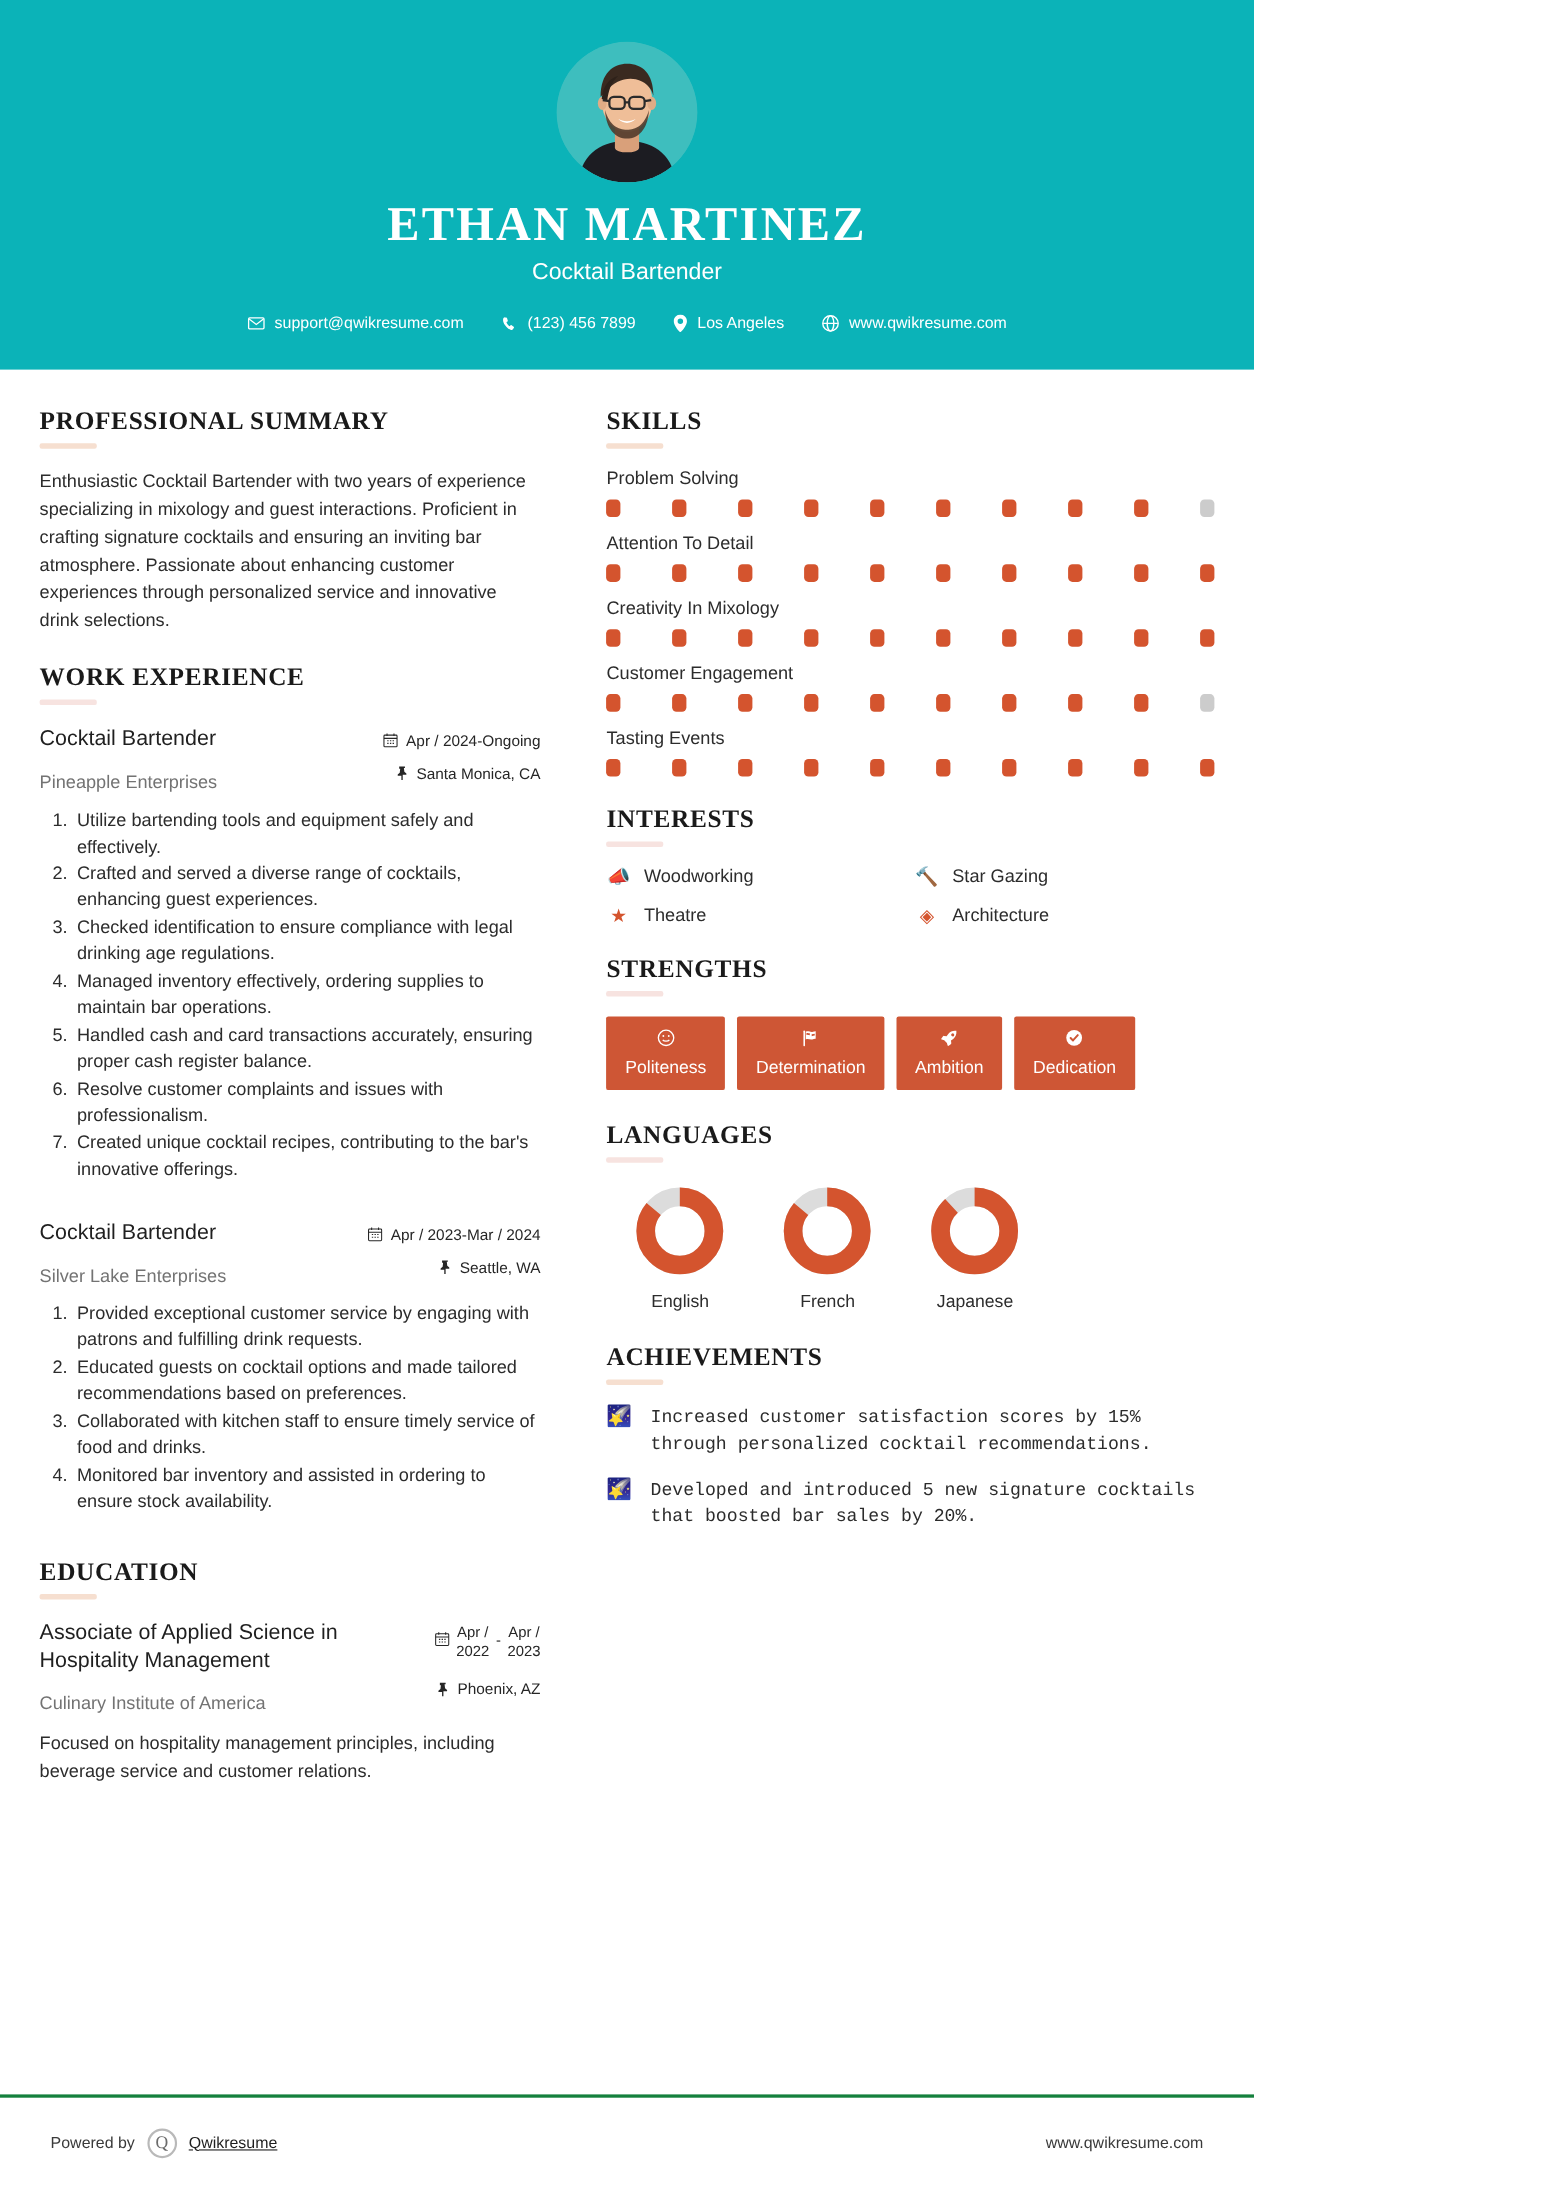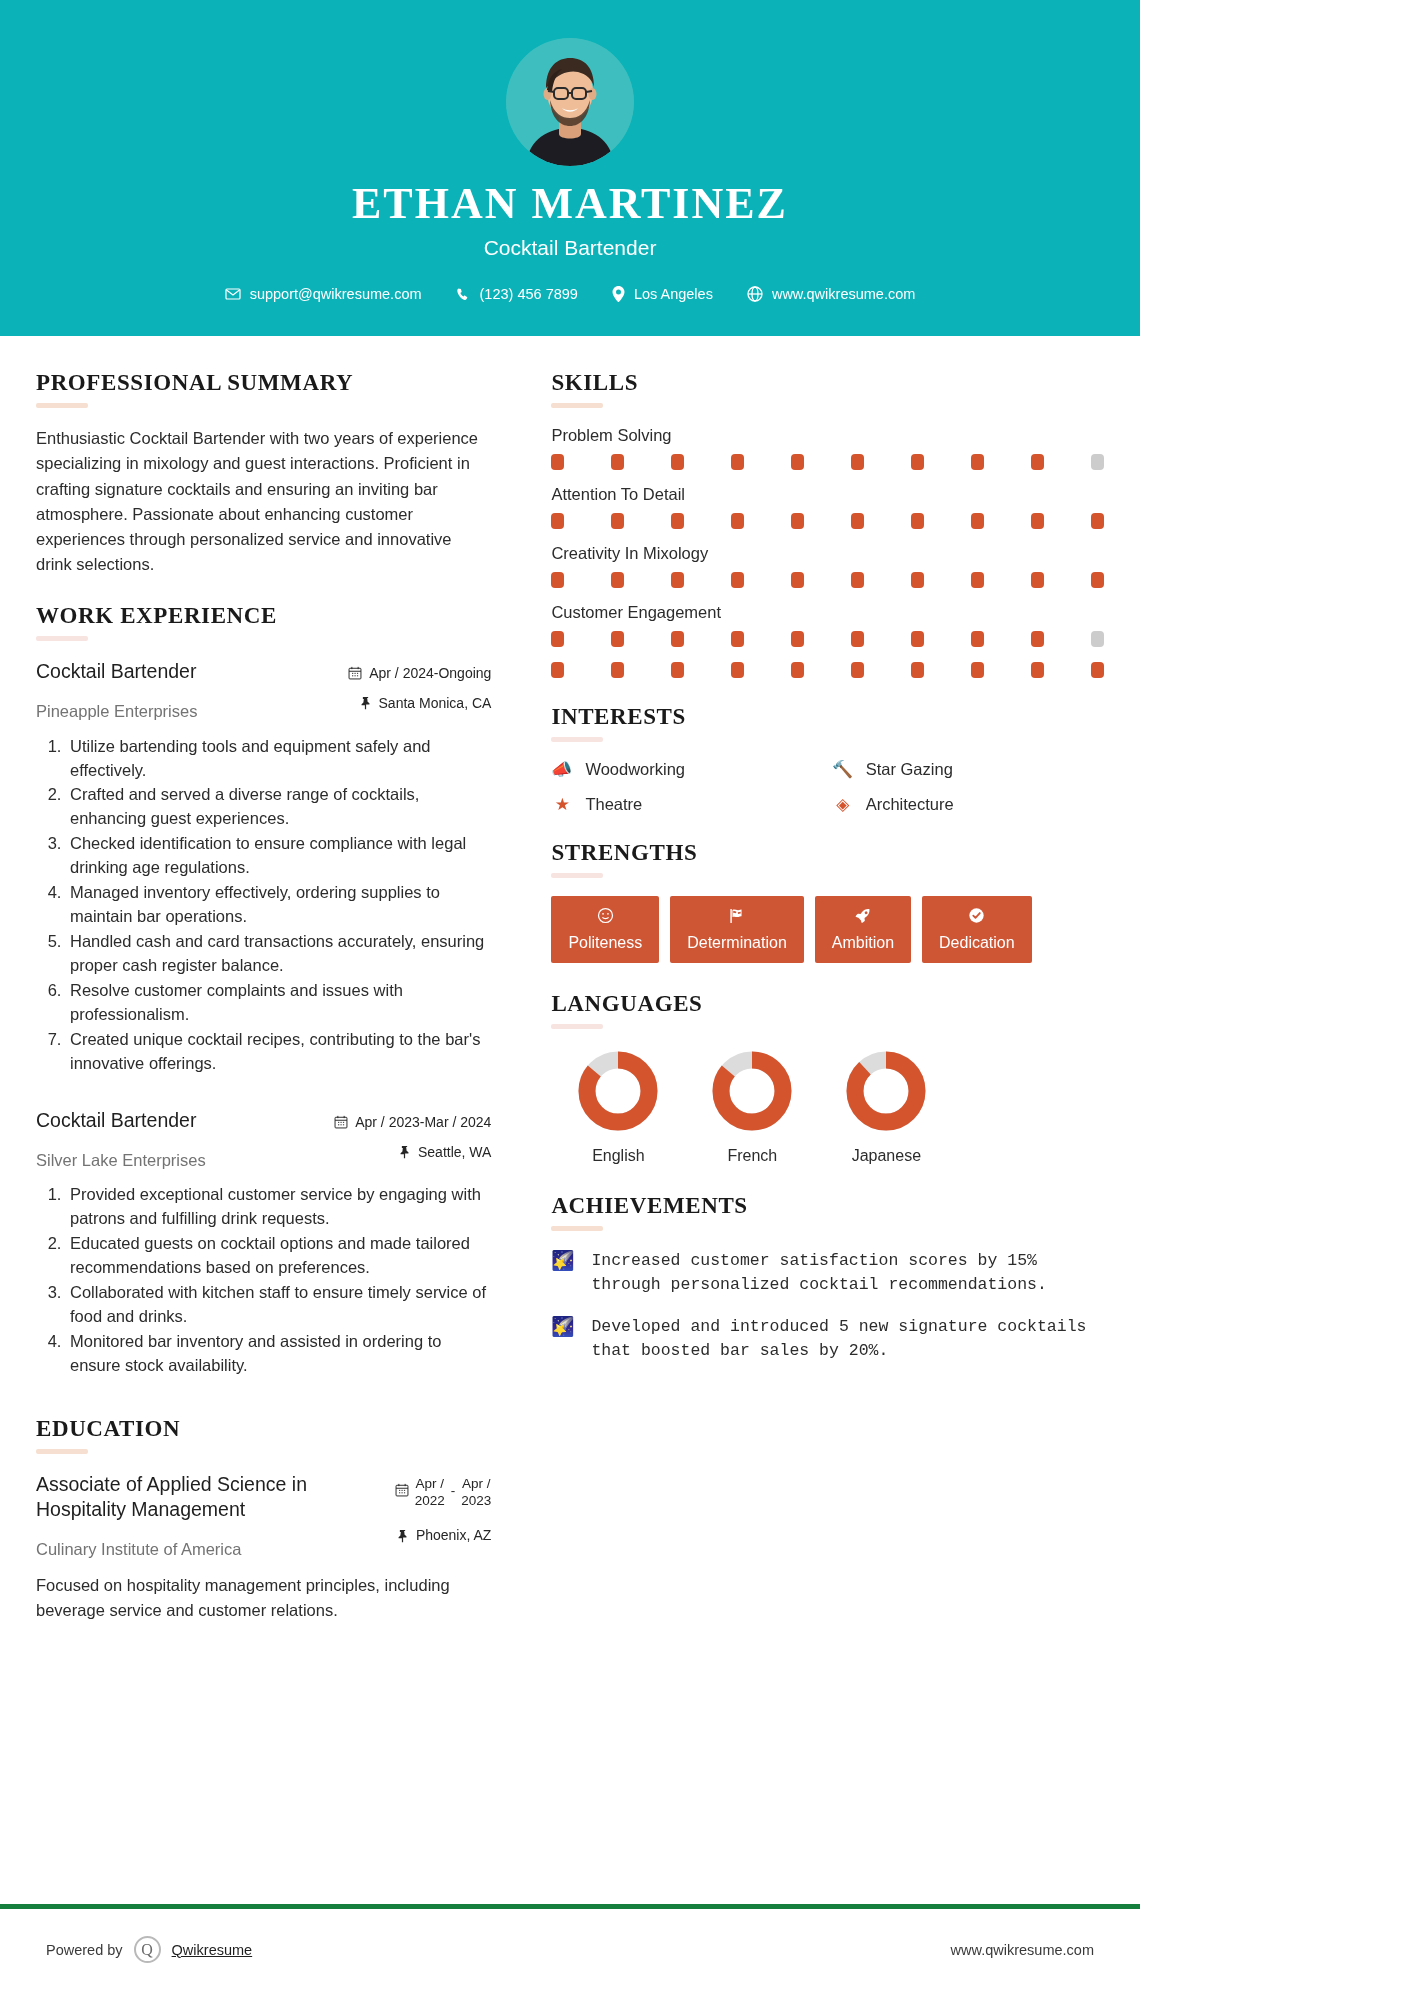--- a/index.html
+++ b/index.html
@@ -252,21 +252,21 @@
     line-height: 1.45;
     color: #2c2c2c;
     font-family: Liberation Mono, monospace;
   }
 
   
   .footer {
     position: absolute;
     left: 0; right: 0; bottom: 0;
     height: 86px;
-    border-top: 5px solid #15803d;
+    border-top: 3px solid #15803d;
     display: flex;
     align-items: center;
     justify-content: space-between;
     padding: 0 46px;
   }
   .powered {
     display: flex;
     align-items: center;
     gap: 11px;
     font-size: 14.5px;
@@ -587,20 +587,21 @@
               <span class="dot on"></span>
               <span class="dot on"></span>
               <span class="dot on"></span>
               <span class="dot on"></span>
               <span class="dot on"></span>
               <span class="dot on"></span>
               <span class="dot"></span>
             </div>
         </div>
         <div class="skill-item">
+          <div class="skill-name">Tasting Events</div>
           <div class="dots">
               <span class="dot on"></span>
               <span class="dot on"></span>
               <span class="dot on"></span>
               <span class="dot on"></span>
               <span class="dot on"></span>
               <span class="dot on"></span>
               <span class="dot on"></span>
               <span class="dot on"></span>
               <span class="dot on"></span>

